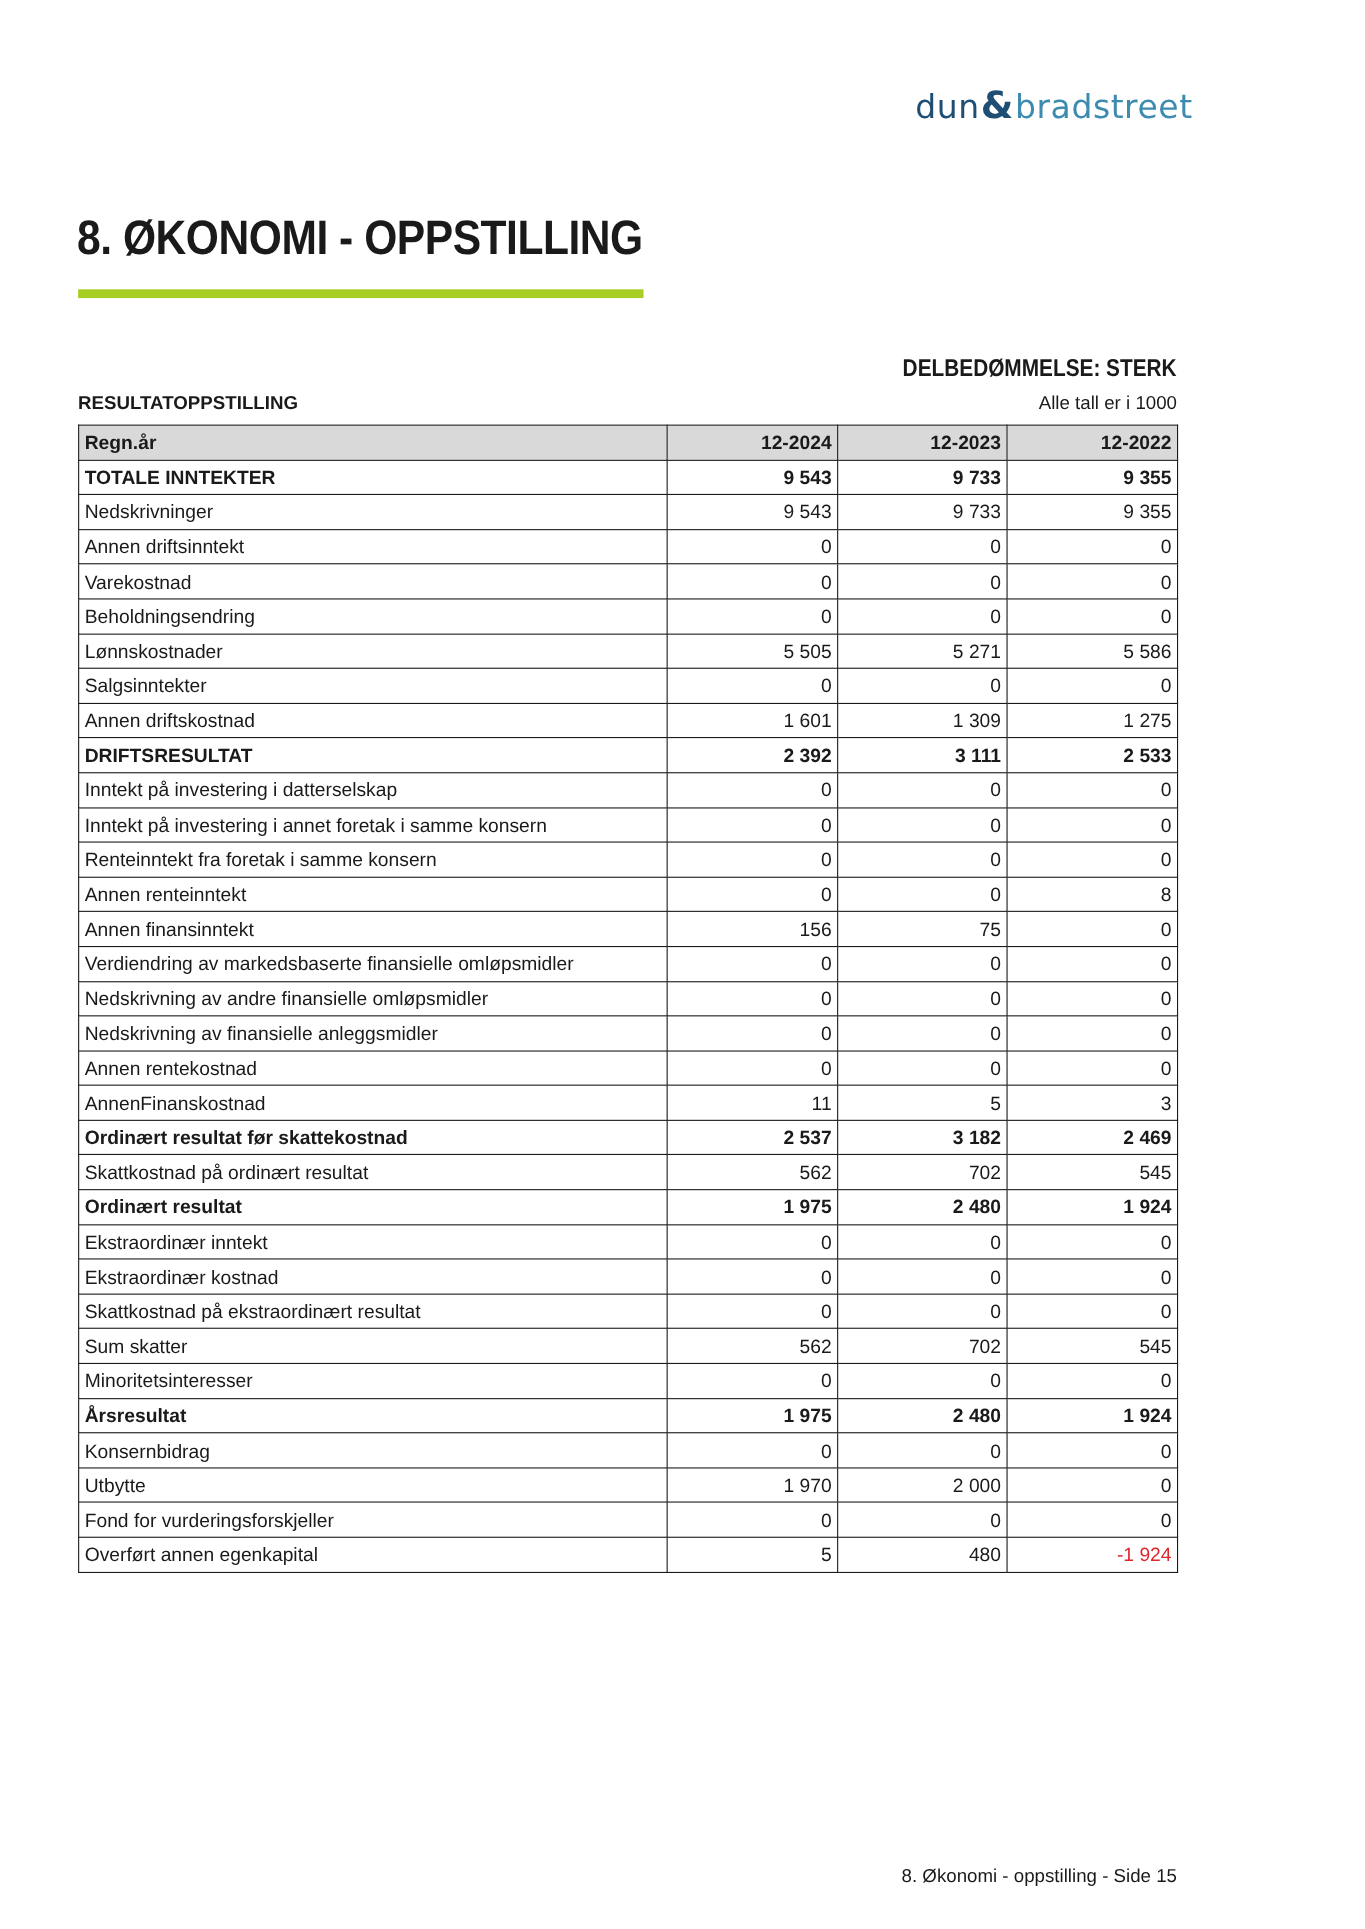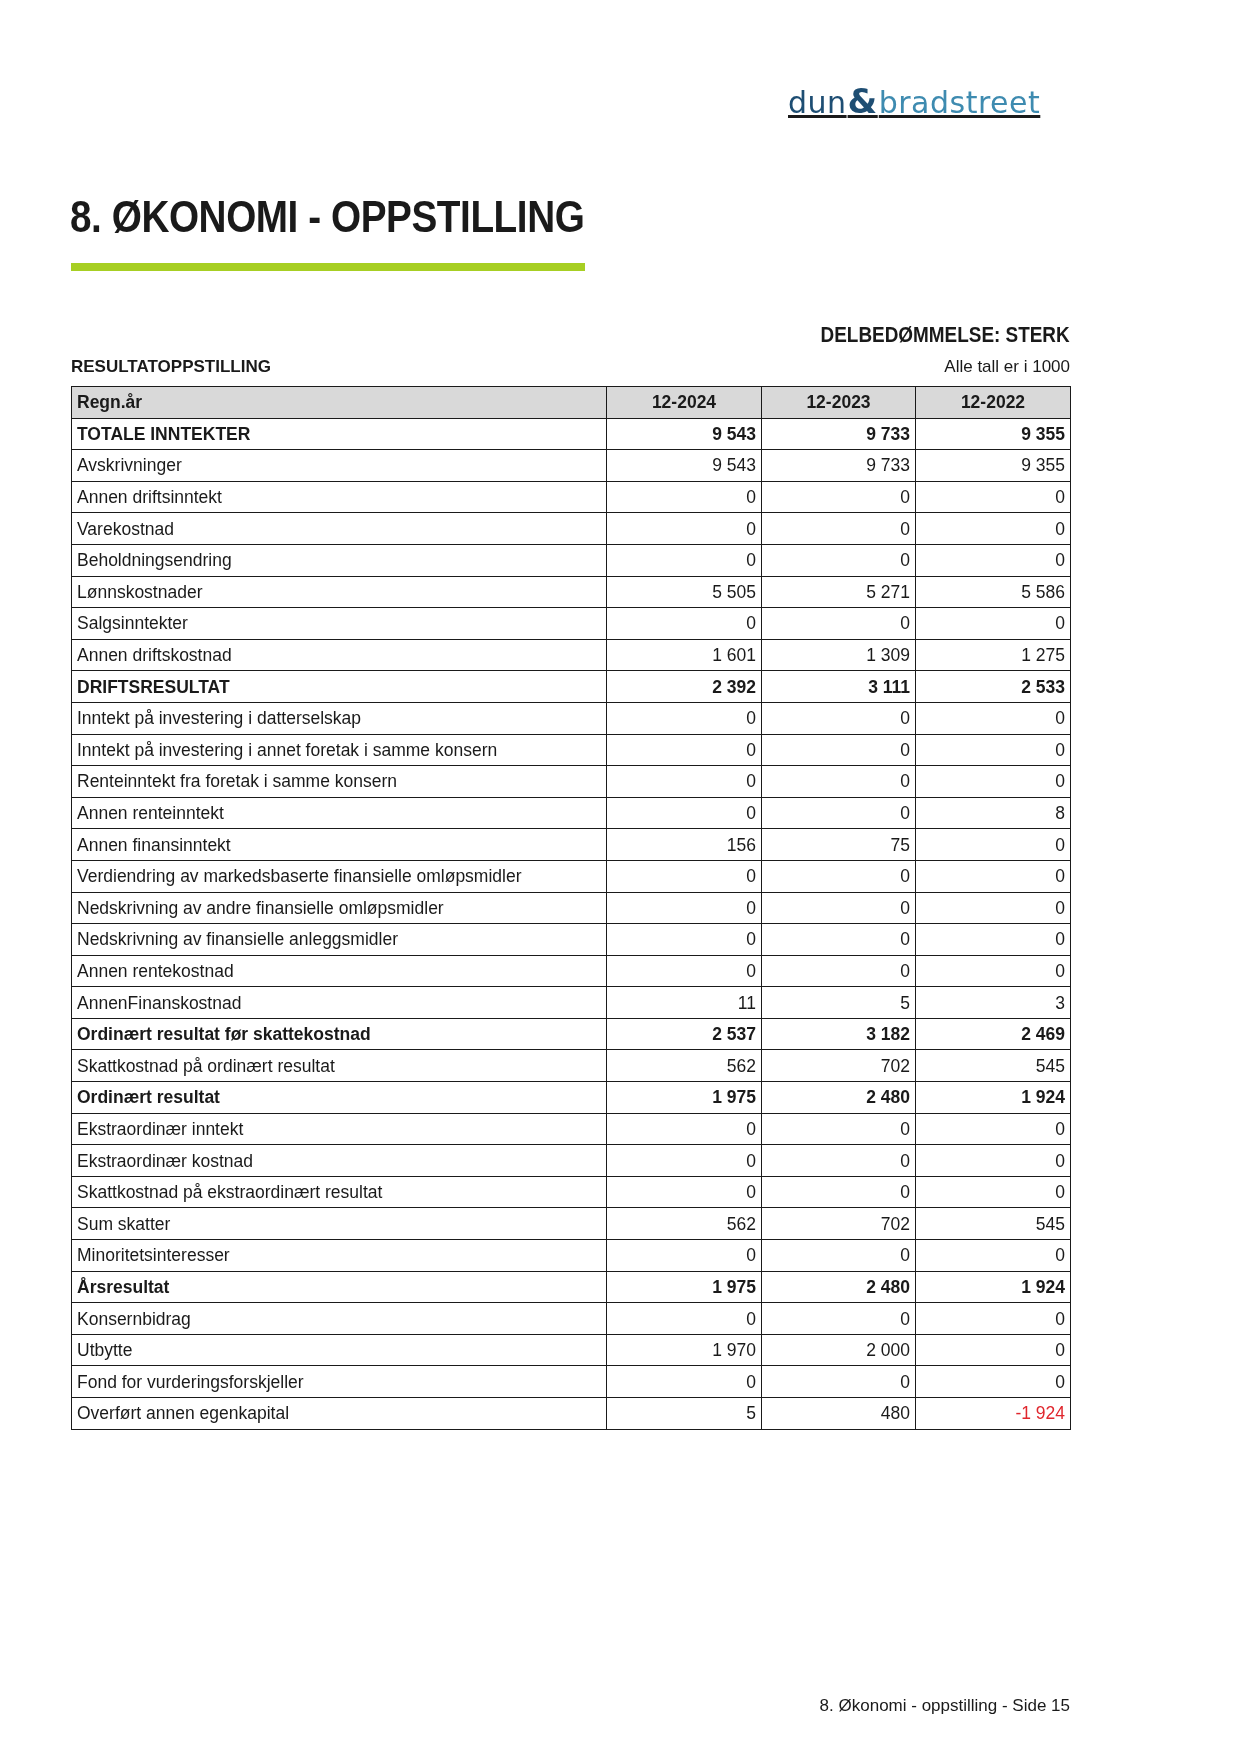--- a/index.html
+++ b/index.html
@@ -1,23 +1,23 @@
 <!DOCTYPE html>
 <html><head>
   <meta charset="utf-8">
   <style>
     html, body { margin: 0; padding: 0; background: #ffffff; }
     body {
       width: 1241px; height: 1754px; position: relative; overflow: hidden;
       font-family: "Liberation Sans", sans-serif; color: #1a1a1a;
     }
     .logo {
-      position: absolute; top: 80px; left: 788px; width: 240px; height: 40px;
+      position: absolute; top: 80px; left: 832px; width: 240px; height: 40px;
       font-family: "DejaVu Sans", sans-serif; font-size: 30px; letter-spacing: 0.5px;
-      white-space: nowrap; line-height: 42px; text-decoration: underline;
+      white-space: nowrap; line-height: 32px;
     }
     .logo .dun { color: #1e4e73; }
     .logo .amp { color: #1e4e73; font-size: 34px; font-weight: bold; margin: 0 1px; }
     .logo .brad { color: #3e8bb0; }
     .page-title {
       position: absolute; top: 192px; left: 70px; margin: 0;
       font-family: "Liberation Sans", sans-serif; font-weight: bold;
       font-size: 44px; letter-spacing: -0.5px; color: #1a1a1a;
       transform: scaleX(0.88); transform-origin: left top; white-space: nowrap;
     }
@@ -42,21 +42,21 @@
     }
     table.fin col.c0 { width: 535px; }
     table.fin col.c1 { width: 155px; }
     table.fin col.c2 { width: 154px; }
     table.fin col.c3 { width: 155px; }
     table.fin th, table.fin td {
       border: 1px solid #1a1a1a; height: 30.6px; padding: 0 5px; line-height: 30px;
       white-space: nowrap; overflow: hidden;
     }
     table.fin thead tr { background: #d9d9d9; padding-left: 16px; }
-    table.fin th { font-weight: bold; }
+    table.fin th { font-weight: bold; text-align: right; }
     table.fin th.label-h { text-align: left; }
     table.fin td.num { text-align: right; }
     table.fin tr.bold td { font-weight: bold; }
     table.fin td.neg { color: #e0262d; }
     .footer {
       position: absolute; top: 1696px; right: 171px; font-size: 17px; color: #1a1a1a;
     }
   </style>
 </head>
 <body>
@@ -88,21 +88,21 @@
     </tr>
   </thead>
   <tbody id="tbody">
       <tr class="bold">
         <td>TOTALE INNTEKTER</td>
         <td class="num">9 543</td>
         <td class="num">9 733</td>
         <td class="num">9 355</td>
       </tr>
       <tr>
-        <td>Avskrivninger</td>
+        <td>Nedskrivninger</td>
         <td class="num">9 543</td>
         <td class="num">9 733</td>
         <td class="num">9 355</td>
       </tr>
       <tr>
         <td>Annen driftsinntekt</td>
         <td class="num">0</td>
         <td class="num">0</td>
         <td class="num">0</td>
       </tr>

